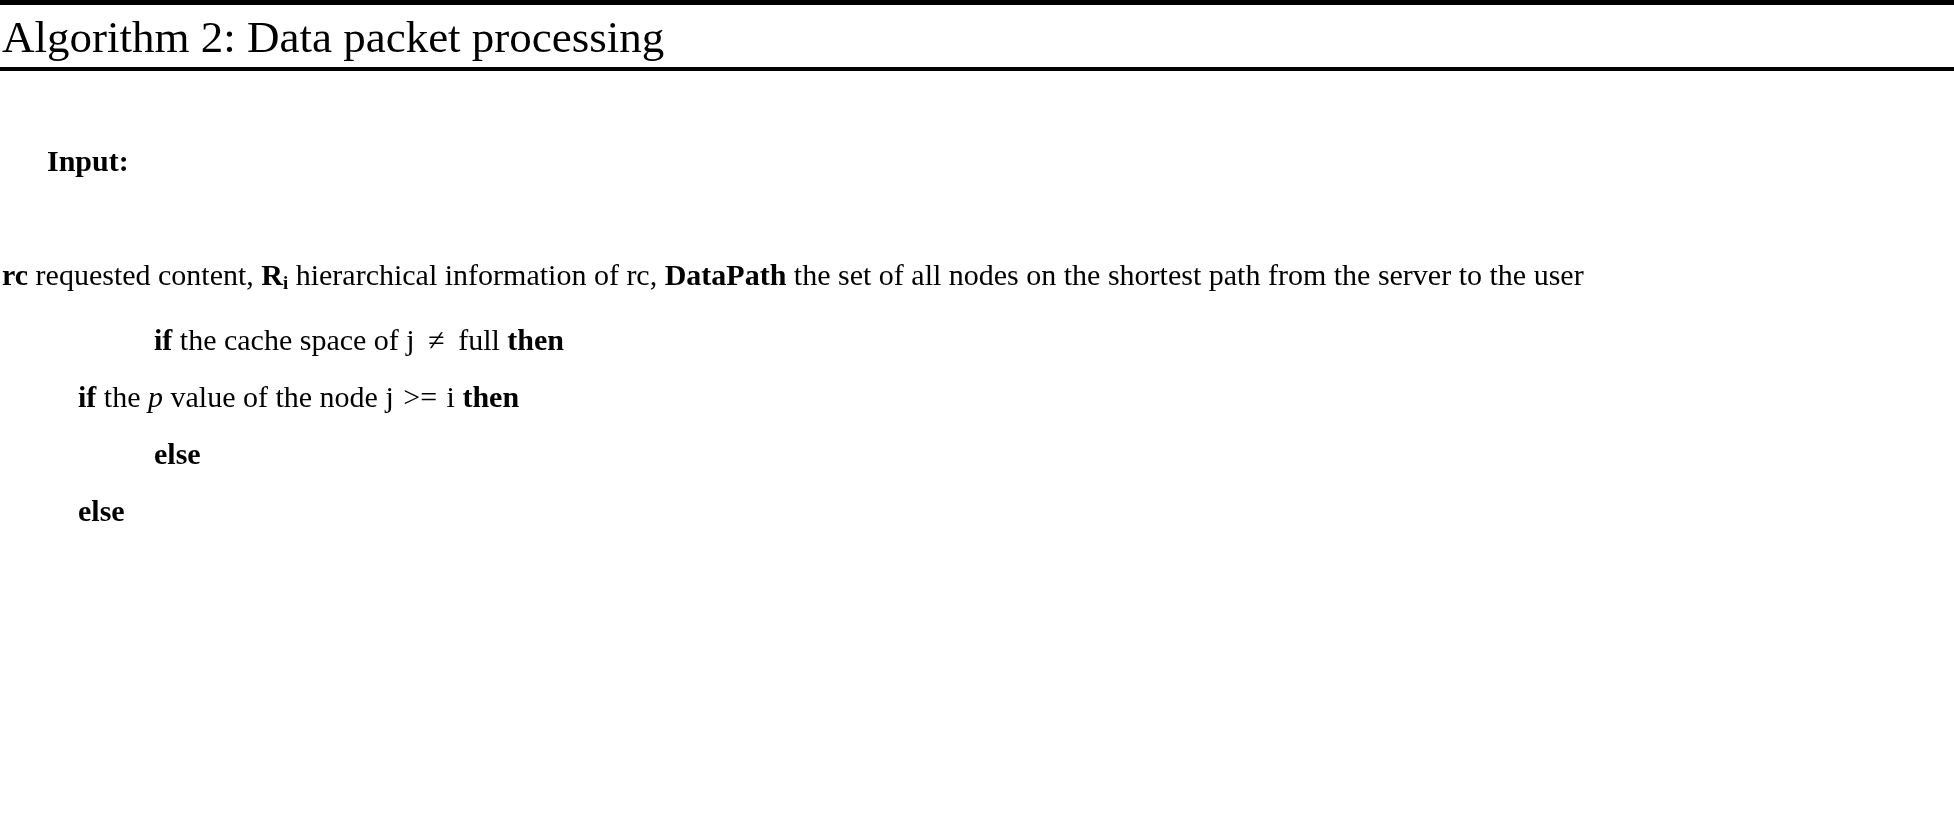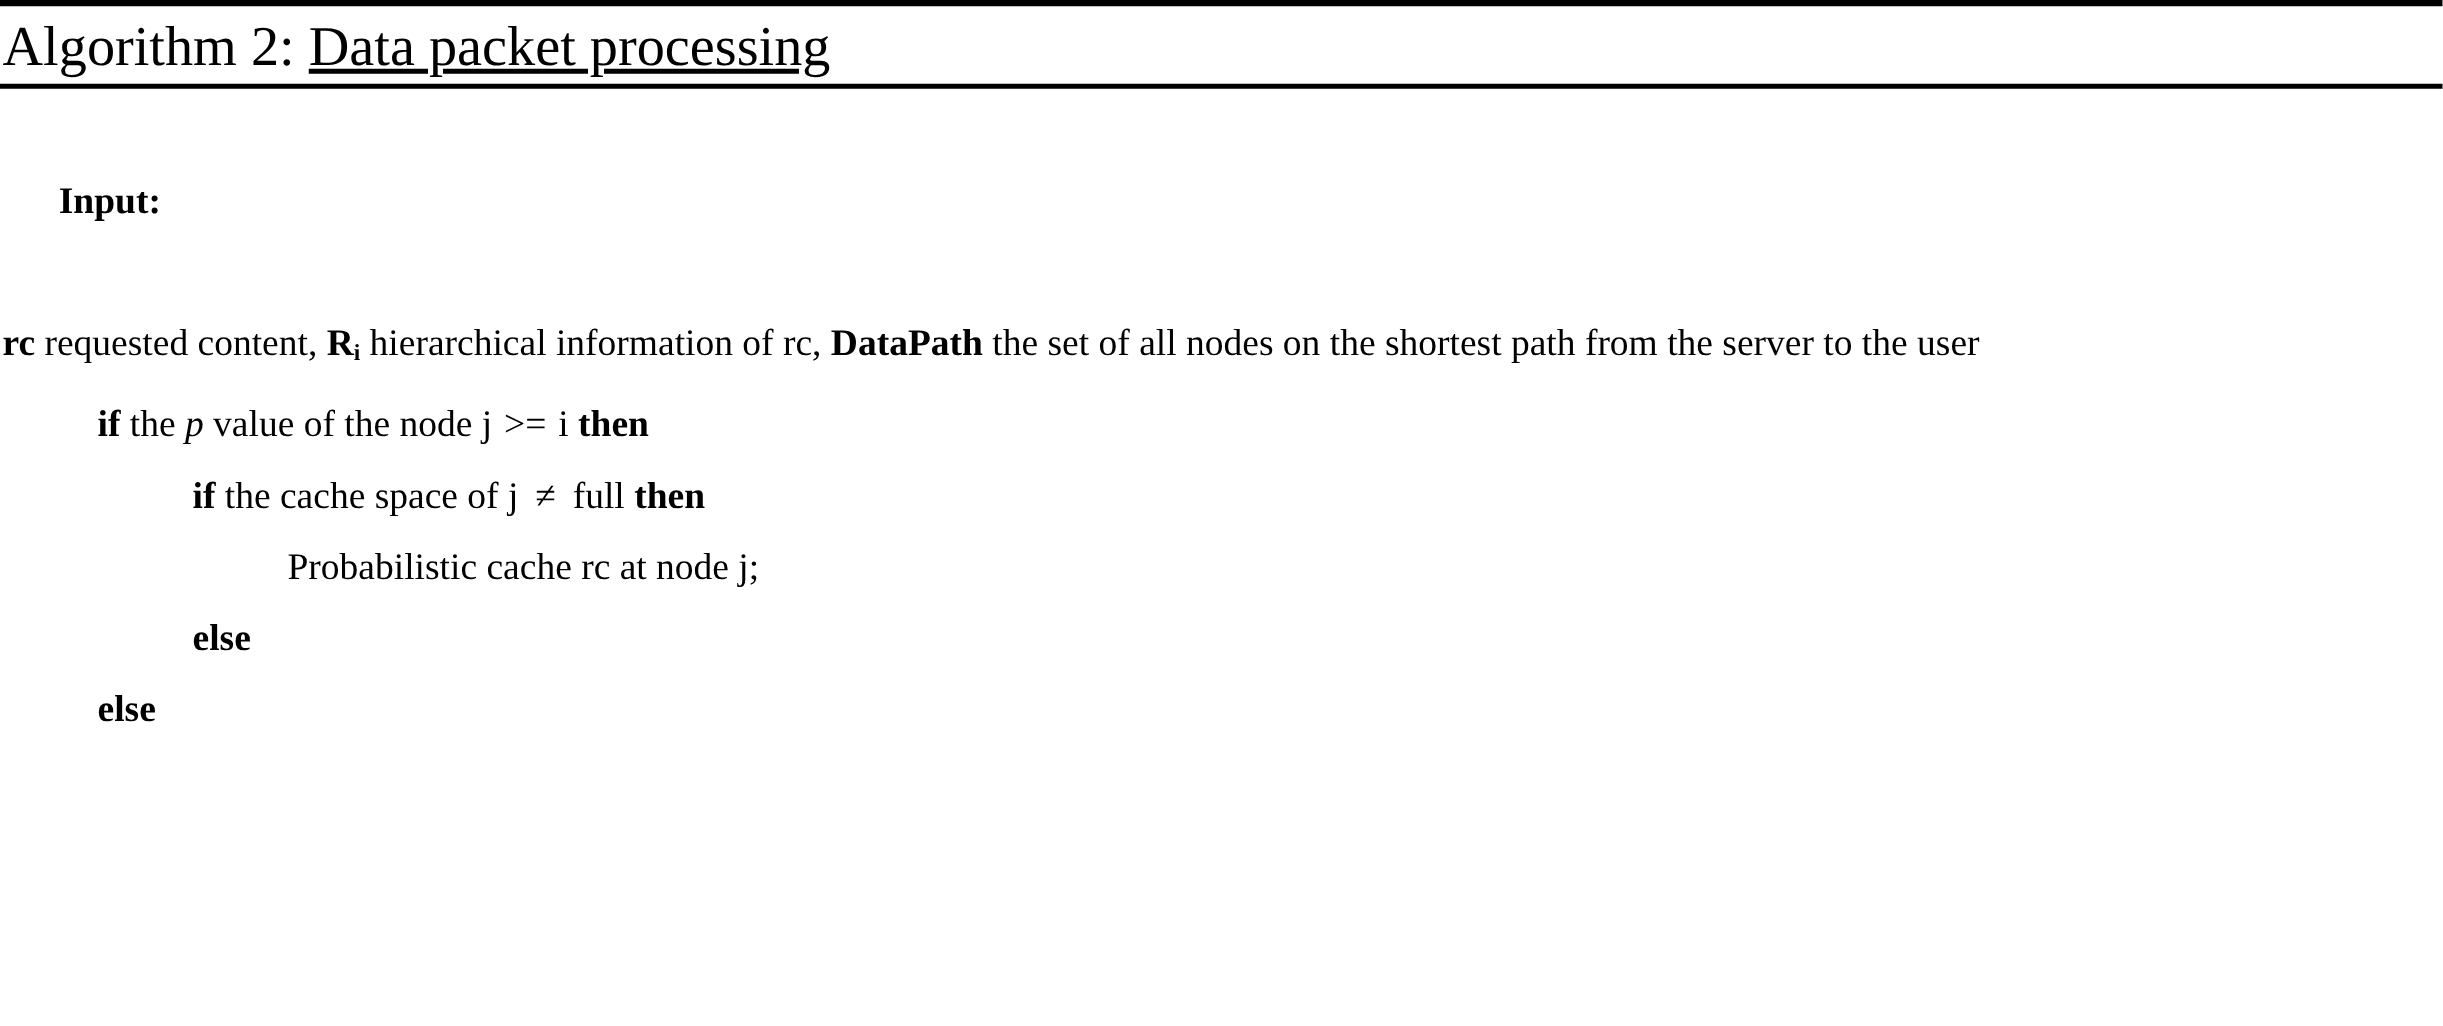--- a/index.html
+++ b/index.html
@@ -40,21 +40,20 @@
     padding: 6px 0 4px 2px;
     font-size: 45px;
     line-height: 52px;
     white-space: nowrap;
   }
   .caption-row .alg-label {
     font-weight: normal;
   }
   .caption-row .alg-title {
     font-weight: normal;
-    text-decoration: underline;
   }
 
   .alg-body {
     padding: 4px 0 2px 2px;
   }
 
   .line {
     font-size: 30px;
     line-height: 57px;
     white-space: pre-wrap;
@@ -101,25 +100,24 @@
 
   <div class="alg-body">
 
     <div class="line ind-0">
       <span class="kw">Input:</span>
     </div>
 
     <div class="line ind-0 wrap-line"><span class="kw">rc</span><span> requested content, </span><span class="kw">R</span><sub class="idx">i</sub><span> hierarchical information of rc, </span><span class="kw">DataPath</span><span> the set of all nodes on the shortest path from the server to the user</span></div>
 
 
+    <div class="line ind-2"><span class="kw">if</span><span> the cache space of j </span><span class="math neq">≠</span><span> full </span><span class="kw">then</span></div>
+
     <div class="line ind-1"><span class="kw">if</span><span> the </span><span class="var-it">p</span><span> value of the node j </span><span class="math geq">&gt;=</span><span> i </span><span class="kw">then</span></div>
 
-    <div class="line ind-2"><span class="kw">if</span><span> the cache space of j </span><span class="math neq">≠</span><span> full </span><span class="kw">then</span></div>
-
-    <div class="line ind-3"><span>Probabilistic cache rc at node j;</span></div>
 
     <div class="line ind-2"><span class="kw">else</span></div>
 
 
 
     <div class="line ind-1"><span class="kw">else</span></div>
 
   </div>
 
 </div>

